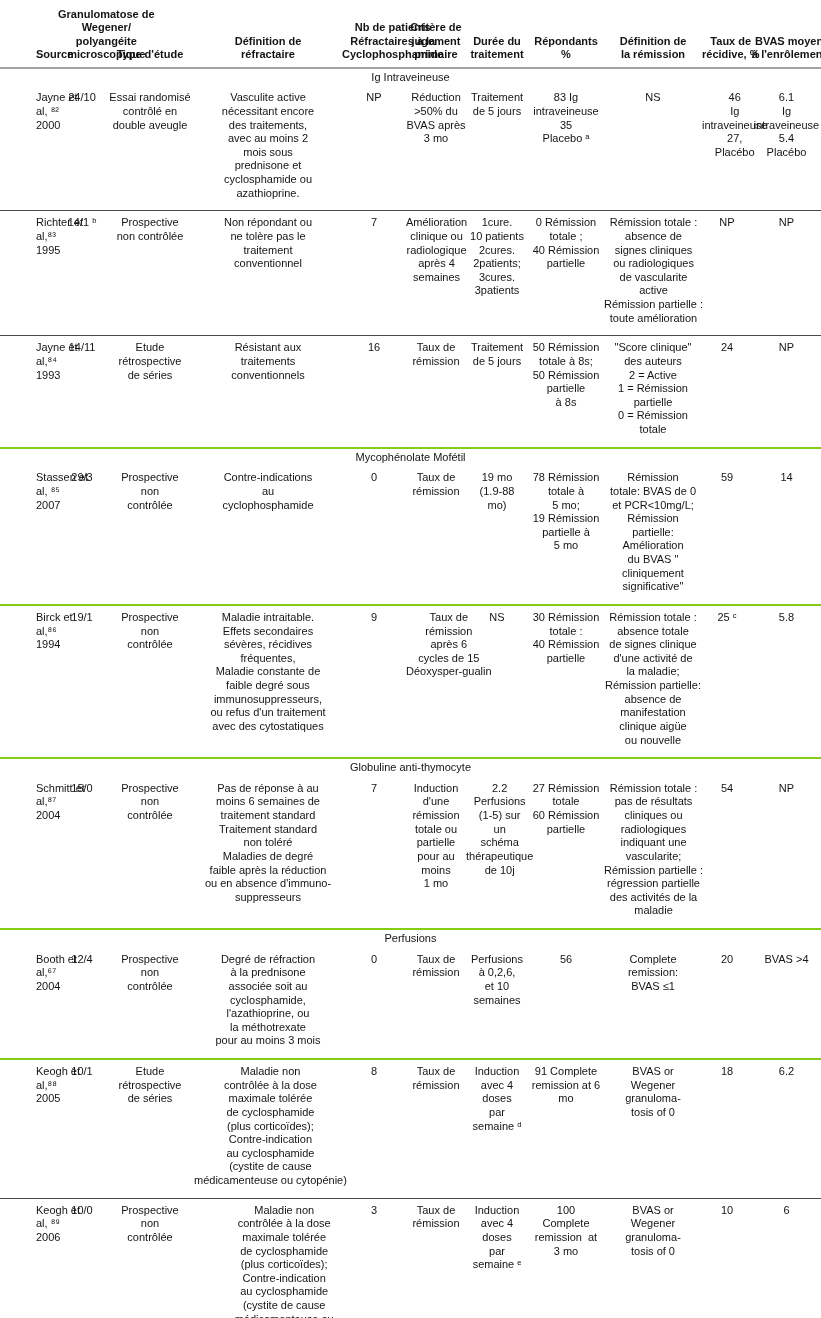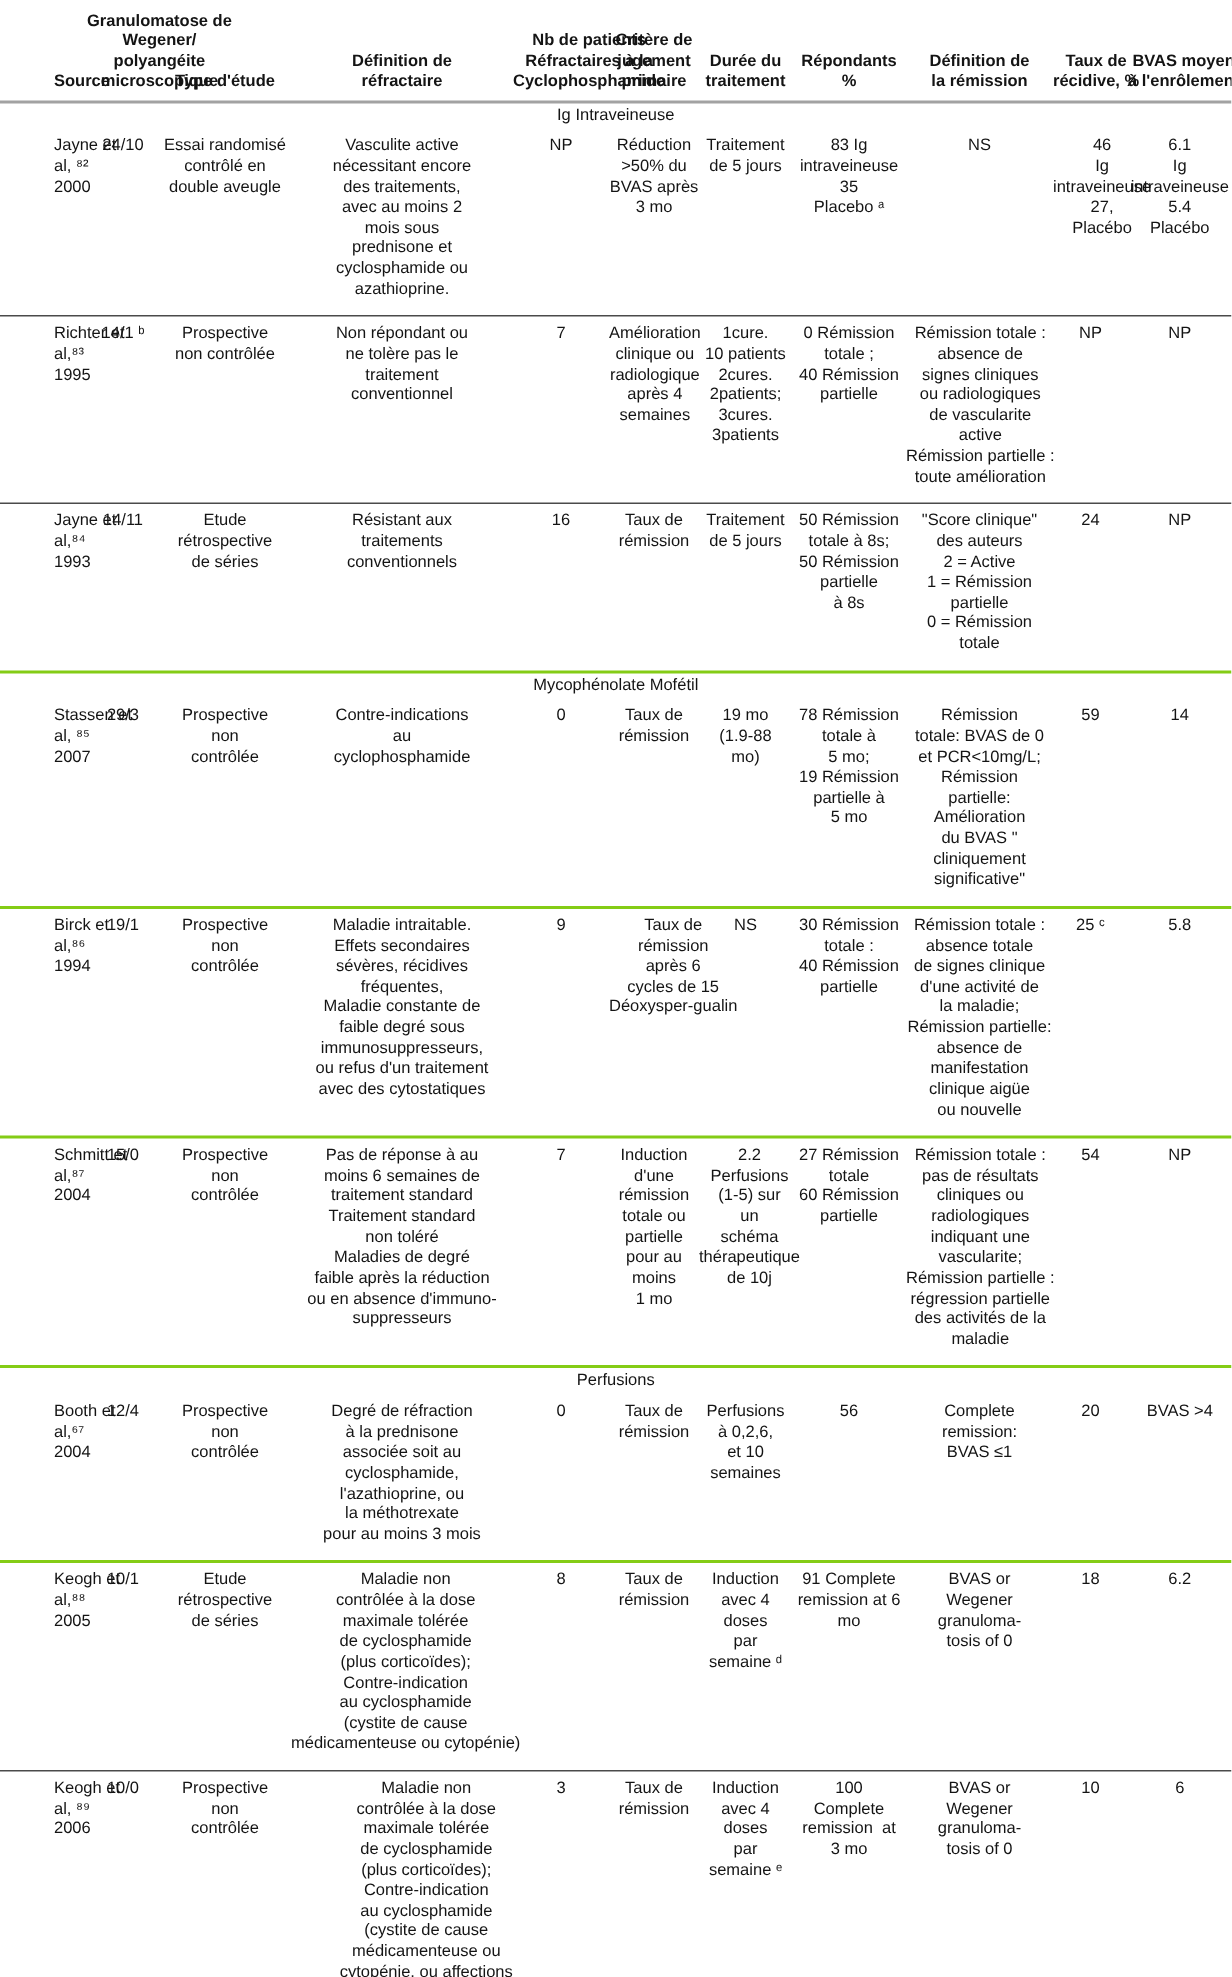--- a/index.html
+++ b/index.html
@@ -421,20 +421,25 @@
         </td>
         <td>
           <div class="cell">25 ᶜ</div>
         </td>
         <td>
           <div class="cell">5.8</div>
         </td>
       </tr>
     </tbody>
     <tbody class="with-rule">
+      <tr class="section-row">
+        <td colspan="11">
+          <div class="section-title">Globuline anti-thymocyte</div>
+        </td>
+      </tr>
       <tr>
         <td>
           <div class="cell left">Schmitt et
 al,⁸⁷
 2004</div>
         </td>
         <td>
           <div class="cell">15/0</div>
         </td>
         <td>

